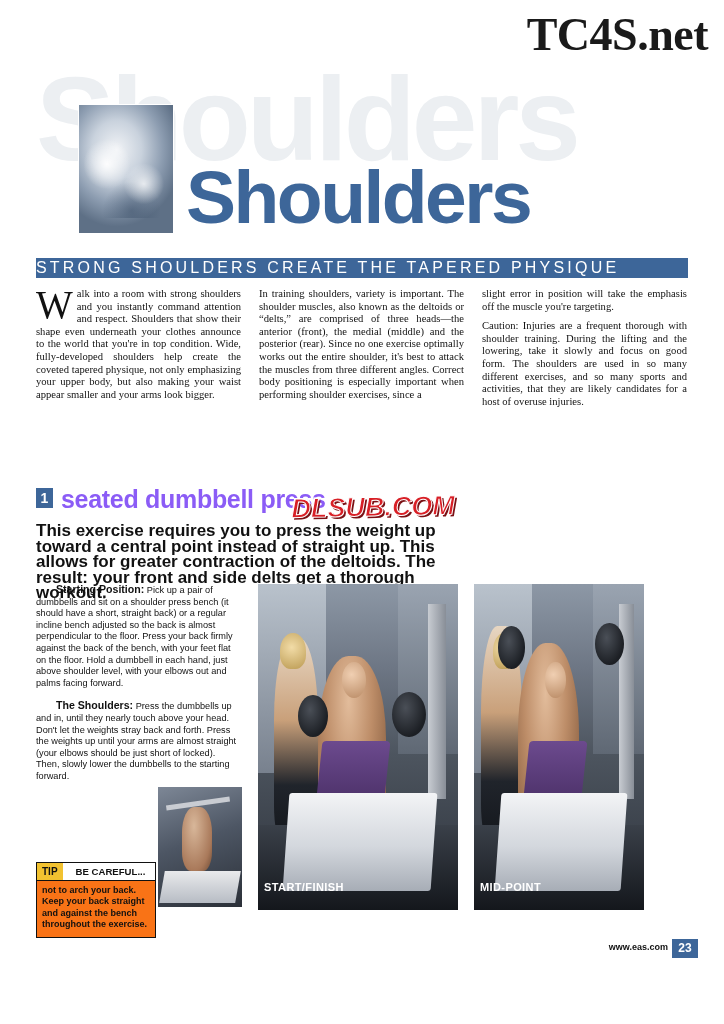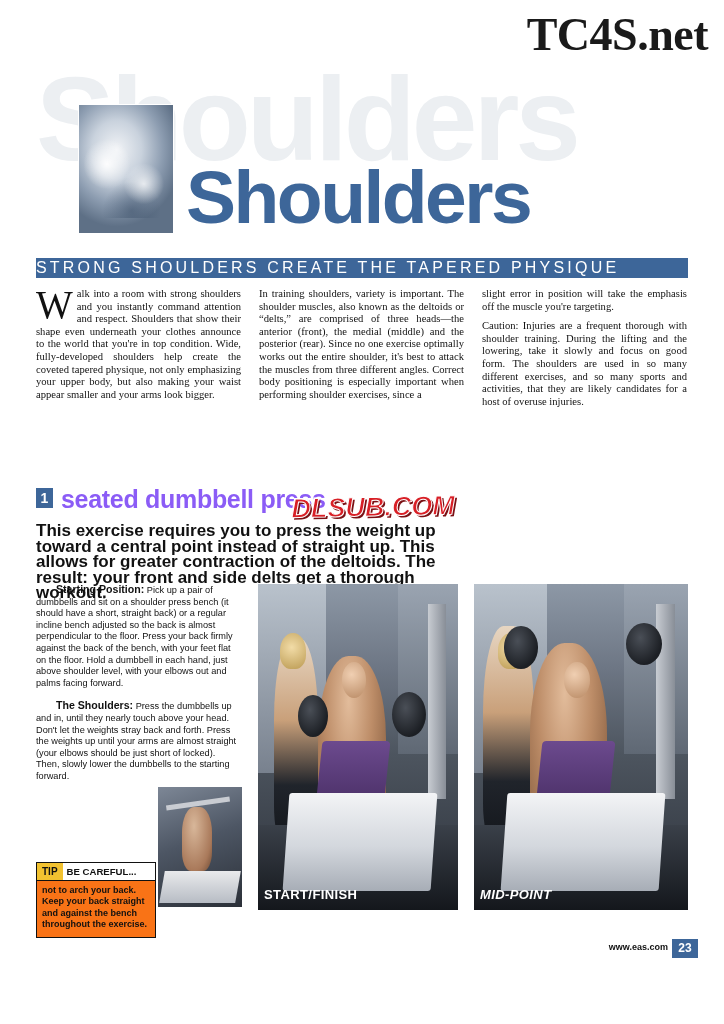--- a/index.html
+++ b/index.html
@@ -247,42 +247,42 @@
     padding: 2px 5px;
     line-height: 14px;
     height: 100%;
     display: flex; align-items: center;
   }
   .tip-head-txt {
     font-family: "Liberation Sans", sans-serif;
     font-weight: bold;
     font-size: 9.6px;
     color: #111;
-    padding-left: 4px;
+    padding-left: 13px;
   }
   .tip-body {
     padding: 4px 5px 6px 5px;
     font-family: "Liberation Sans", sans-serif;
     font-weight: bold;
     font-size: 9px;
     line-height: 11.4px;
     color: #111;
   }
 
   
   .photo {
     position: absolute;
     overflow: hidden;
     background: #1b1f26;
   }
   .photo .capt {
     position: absolute;
-    left: 6px; bottom: 8px;
-    font-family: "Liberation Sans", sans-serif;
-    font-size: 13px;
+    left: 6px; bottom: 17px;
+    font-family: "Liberation Sans", sans-serif;
+    font-size: 11px;
     font-weight: bold;
     color: #ffffff;
     letter-spacing: .4px;
     z-index: 9;
   }
   
   .scene {
     position: absolute; inset: 0;
     background:
       linear-gradient(180deg, #8d98a6 0%, #6d7684 26%, #4d555f 52%, #2b3039 100%);
@@ -439,21 +439,21 @@
       <div class="bar-l"></div>
       <div class="bar-r"></div>
       <div class="pad"></div>
       <div class="shorts"></div>
       <div class="floor"></div>
       <div class="bench"></div>
     </div>
     <div class="capt">START/FINISH</div>
   </div>
 
-  <div class="photo" style="left:474px; top:584px; width:214px; height:326px;font-style:italic;">
+  <div class="photo" style="left:474px; top:584px; width:170px; height:326px;">
     <div class="scene midpoint">
       <div class="wall-l"></div>
       <div class="wall-r"></div>
       <div class="rack"></div>
       <div class="spotter"></div>
       <div class="spotter-hair"></div>
       <div class="athlete"></div>
       <div class="head"></div>
       <div class="bar-l"></div>
       <div class="bar-r"></div>

